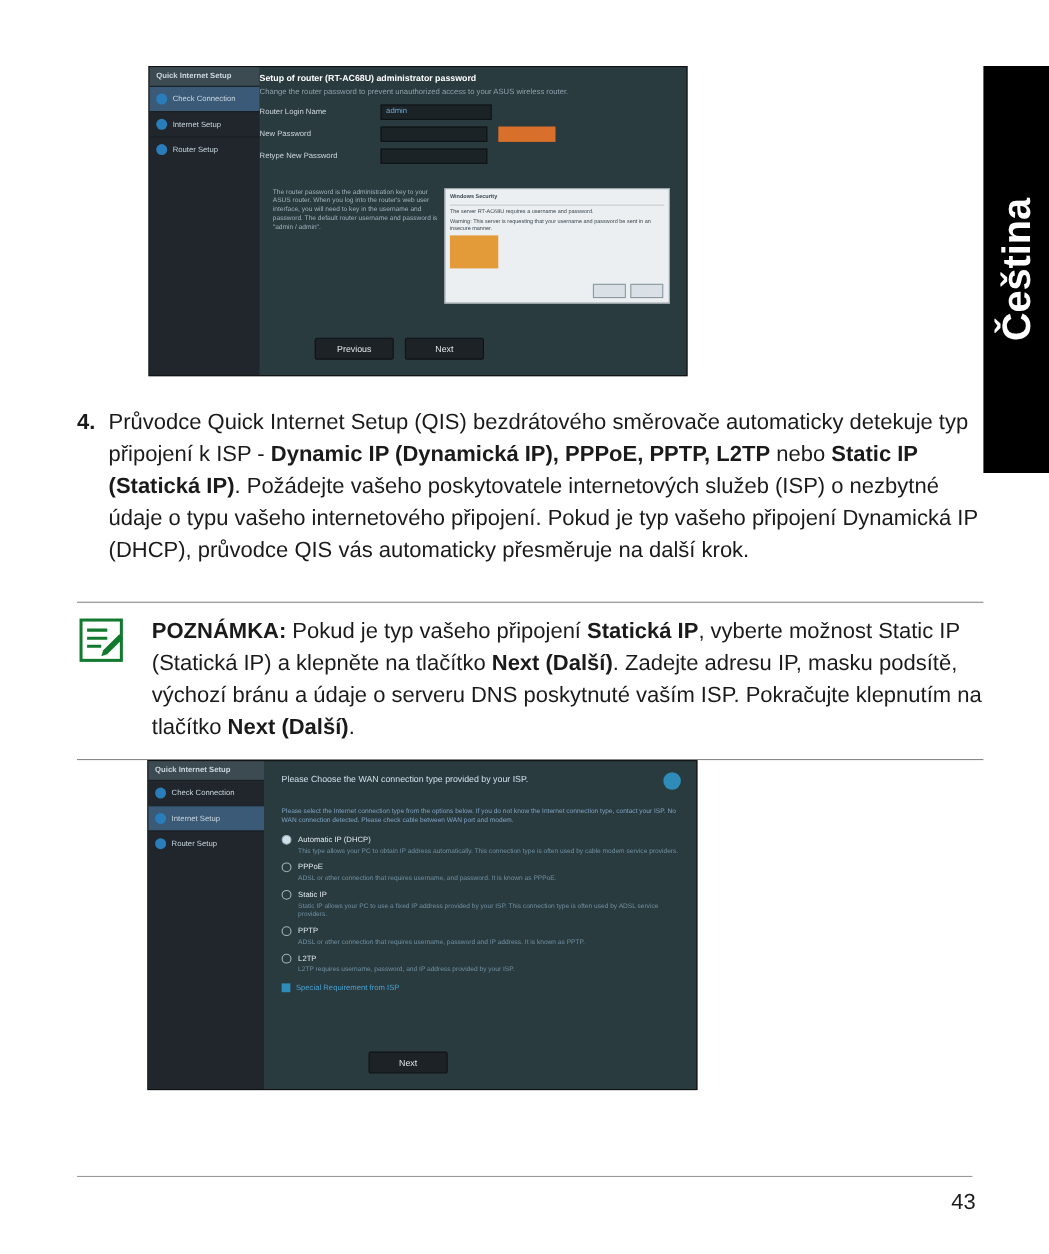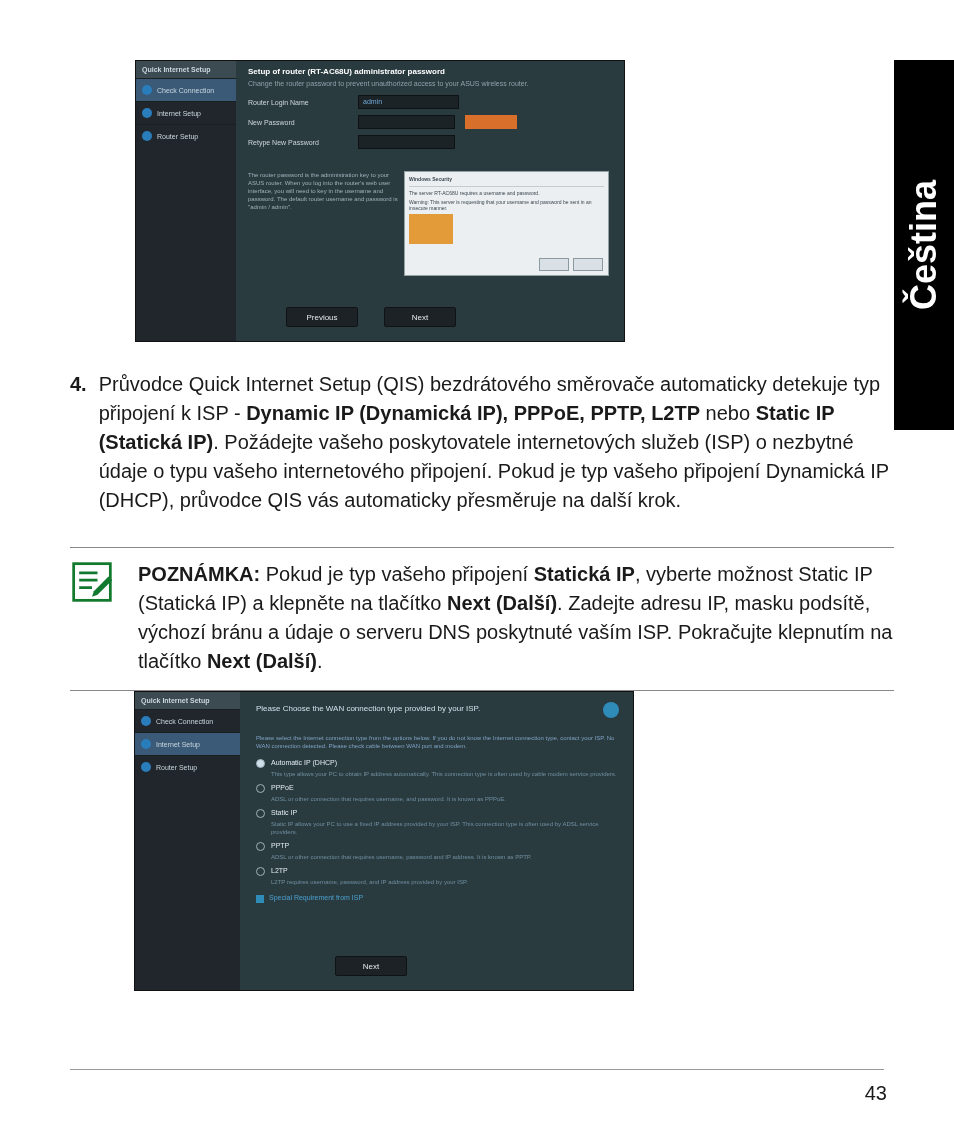--- a/index.html
+++ b/index.html
@@ -13,37 +13,37 @@
   .fields .line{border-bottom:1px solid #000;height:1px;margin-bottom:26px;width:180px}
   .row1{display:flex;align-items:flex-start;margin-bottom:28px}
   .row1 .shot{margin-left:65px}
   .shot{background:#2a3b40;border:1px solid #111;box-sizing:border-box}
   .shot1{width:490px;height:282px;position:relative}
   .sidebar{position:absolute;left:0;top:0;width:100px;height:100%;background:#20262b;font-size:7px;color:#c9d6dd}
   .sidebar .hdr{background:#3c4a52;padding:5px 6px;font-weight:bold}
   .sidebar .itm{display:flex;align-items:center;gap:5px;padding:6px 6px;border-top:1px solid #1a1f22}
   .sidebar .itm.active{background:#3b5a78}
   .sidebar .dot{width:10px;height:10px;border-radius:50%;background:#2a7dbb;flex:none}
-  .pane{position:absolute;left:100px;right:0;top:0;bottom:0;padding:6px 10px 10px 12px;font-size:7px;color:#b7c4cb}
+  .pane{position:absolute;left:100px;right:0;top:0;bottom:0;padding:6px 10px 10px 0;font-size:7px;color:#b7c4cb}
   .pane .title{color:#fff;font-weight:bold;font-size:8px;margin-bottom:4px}
   .pane .sub{color:#8fa0aa;margin-bottom:8px}
   .frm{font-size:7px}
   .frow{display:flex;align-items:center;margin:6px 0}
   .frow .flab{width:110px;color:#cdd7dc}
   .fin{width:95px;height:12px;background:#1c2327;border:1px solid #0e1214}
   .fin.v{color:#6fa8d6;padding-left:4px;line-height:12px}
   .badge{width:52px;height:14px;background:#d86f2a;margin-left:10px}
   .help{position:absolute;left:112px;top:110px;width:155px;font-size:6px;color:#9fb0b9;line-height:1.35}
   .modal{position:absolute;left:268px;top:110px;width:205px;height:105px;background:#eceff1;border:1px solid #96a0a7;box-sizing:border-box;padding:4px;font-size:5px;color:#3a4650}
   .modal .mh{font-weight:bold;margin-bottom:4px}
   .modal .mline{height:1px;background:#c5ccd1;margin:3px 0}
   .modal .img{width:44px;height:30px;background:#e39a38;margin:3px 0}
   .modal .btns{position:absolute;right:5px;bottom:4px;display:flex;gap:4px}
   .modal .b{width:28px;height:11px;background:#d9e1e6;border:1px solid #8c99a1}
-  .navbtns{position:absolute;left:150px;bottom:14px;display:flex;gap:26px}
+  .navbtns{position:absolute;left:150px;bottom:14px;display:flex;gap:10px}
   .nbtn{width:70px;height:18px;background:#1d2226;color:#e3e9ec;font-size:8px;display:flex;align-items:center;justify-content:center;border:1px solid #0f1316;border-radius:2px}
 
   .step{display:flex;gap:12px;margin:10px 0 32px 0;font-size:20px;line-height:1.45}
   .step .num{font-weight:600;width:22px;text-align:right}
   .note-block{border-top:1px solid #888;border-bottom:1px solid #888;padding:12px 0 14px 0;display:flex;gap:24px;}
   .note-icon{width:44px;height:44px;flex:none}
   .note-icon svg{width:44px;height:44px}
   .note-text{font-size:20px;line-height:1.45}
 
   .shot2{width:500px;height:300px;margin-left:64px;position:relative}

